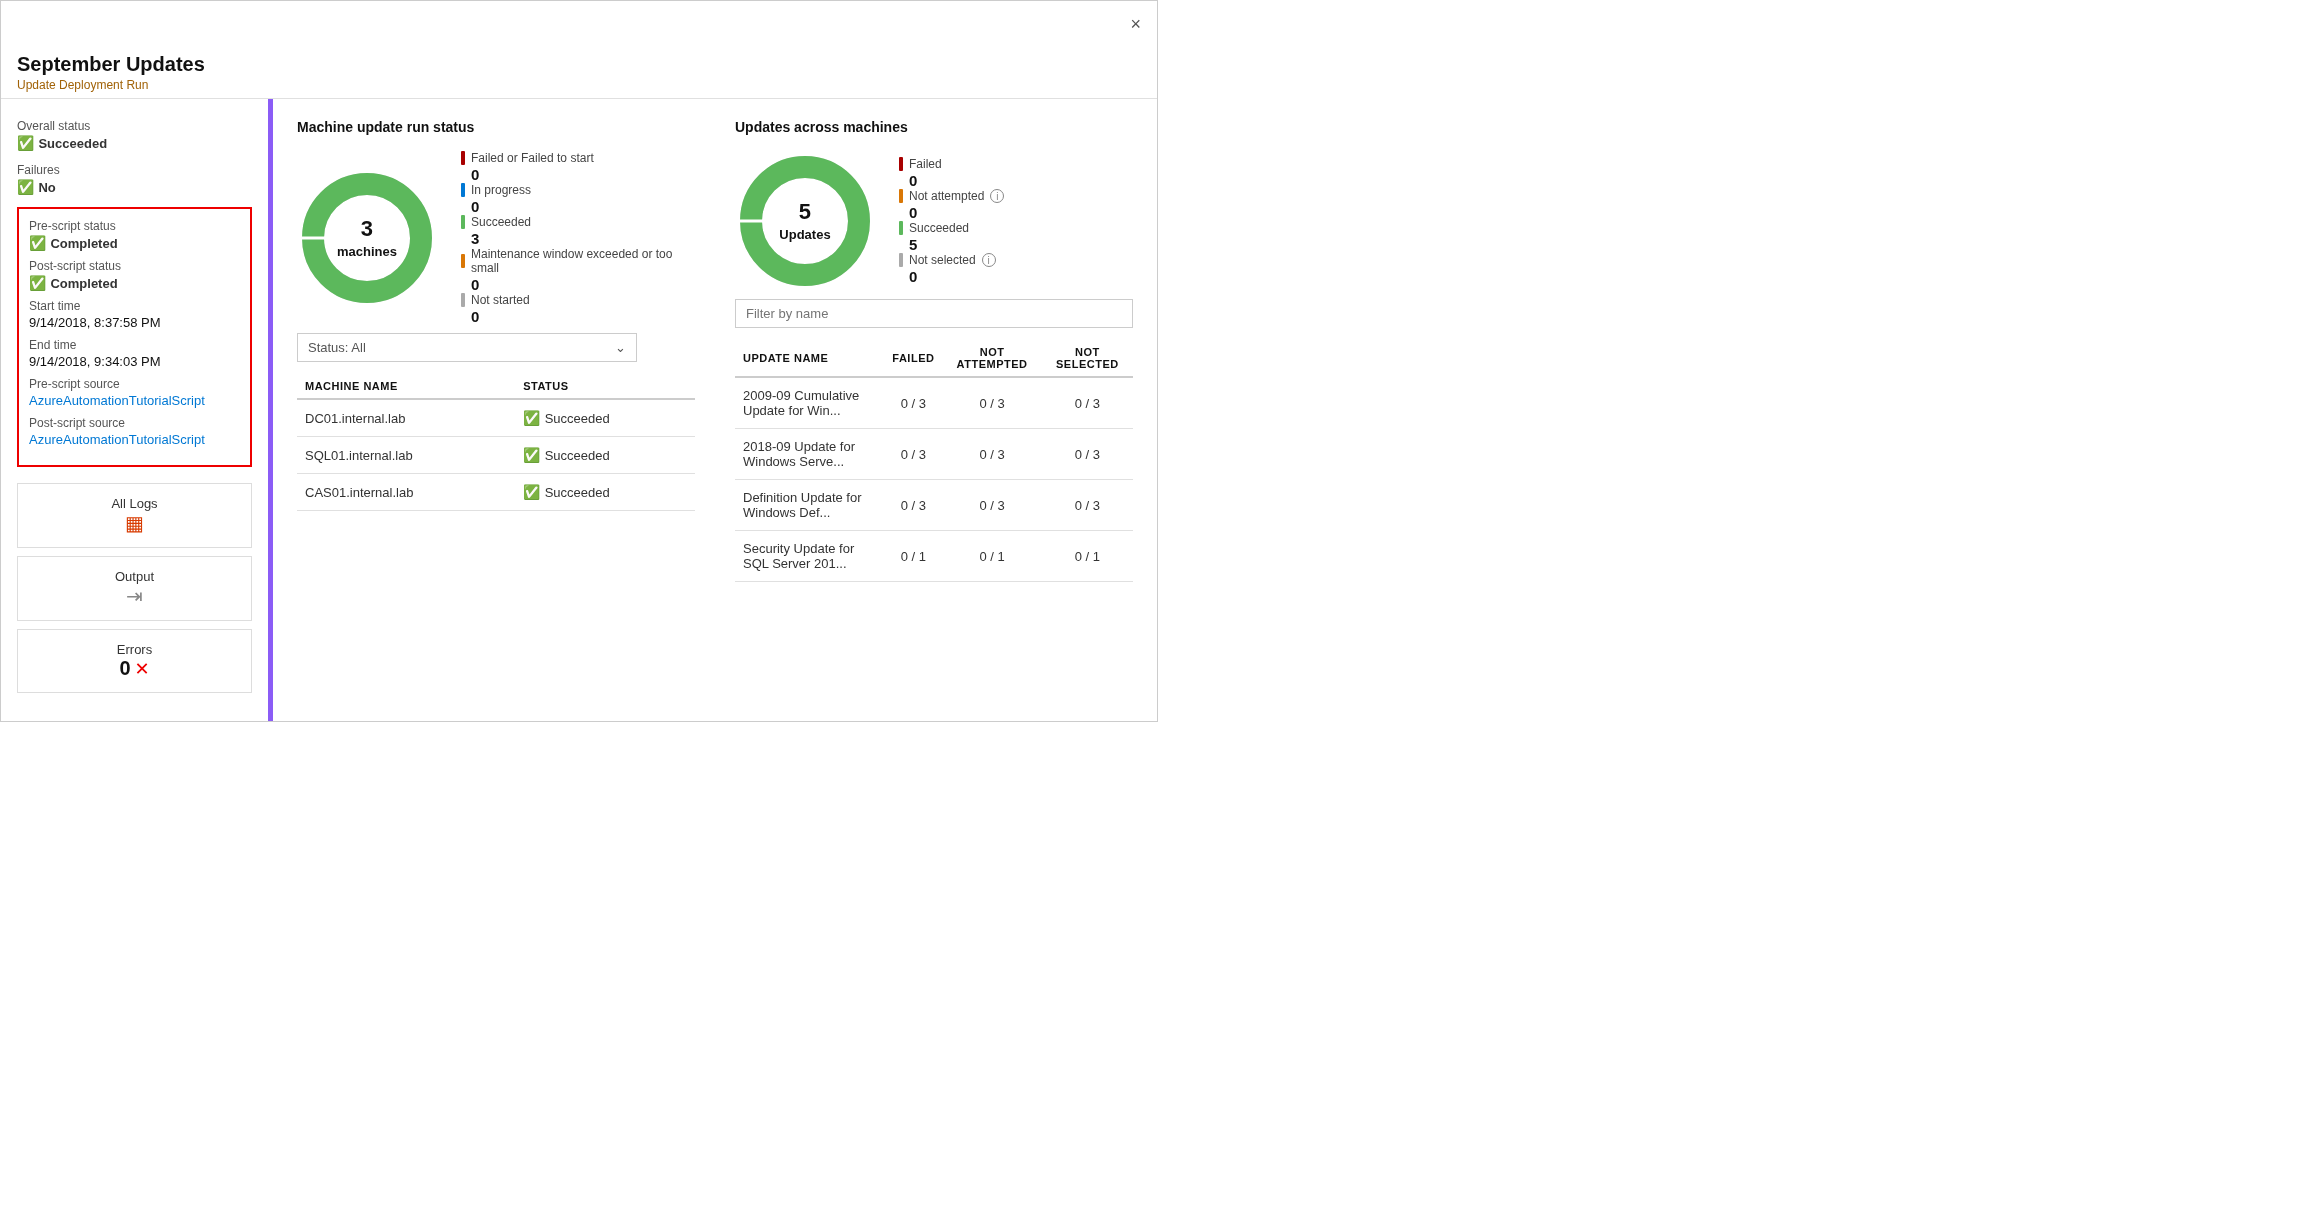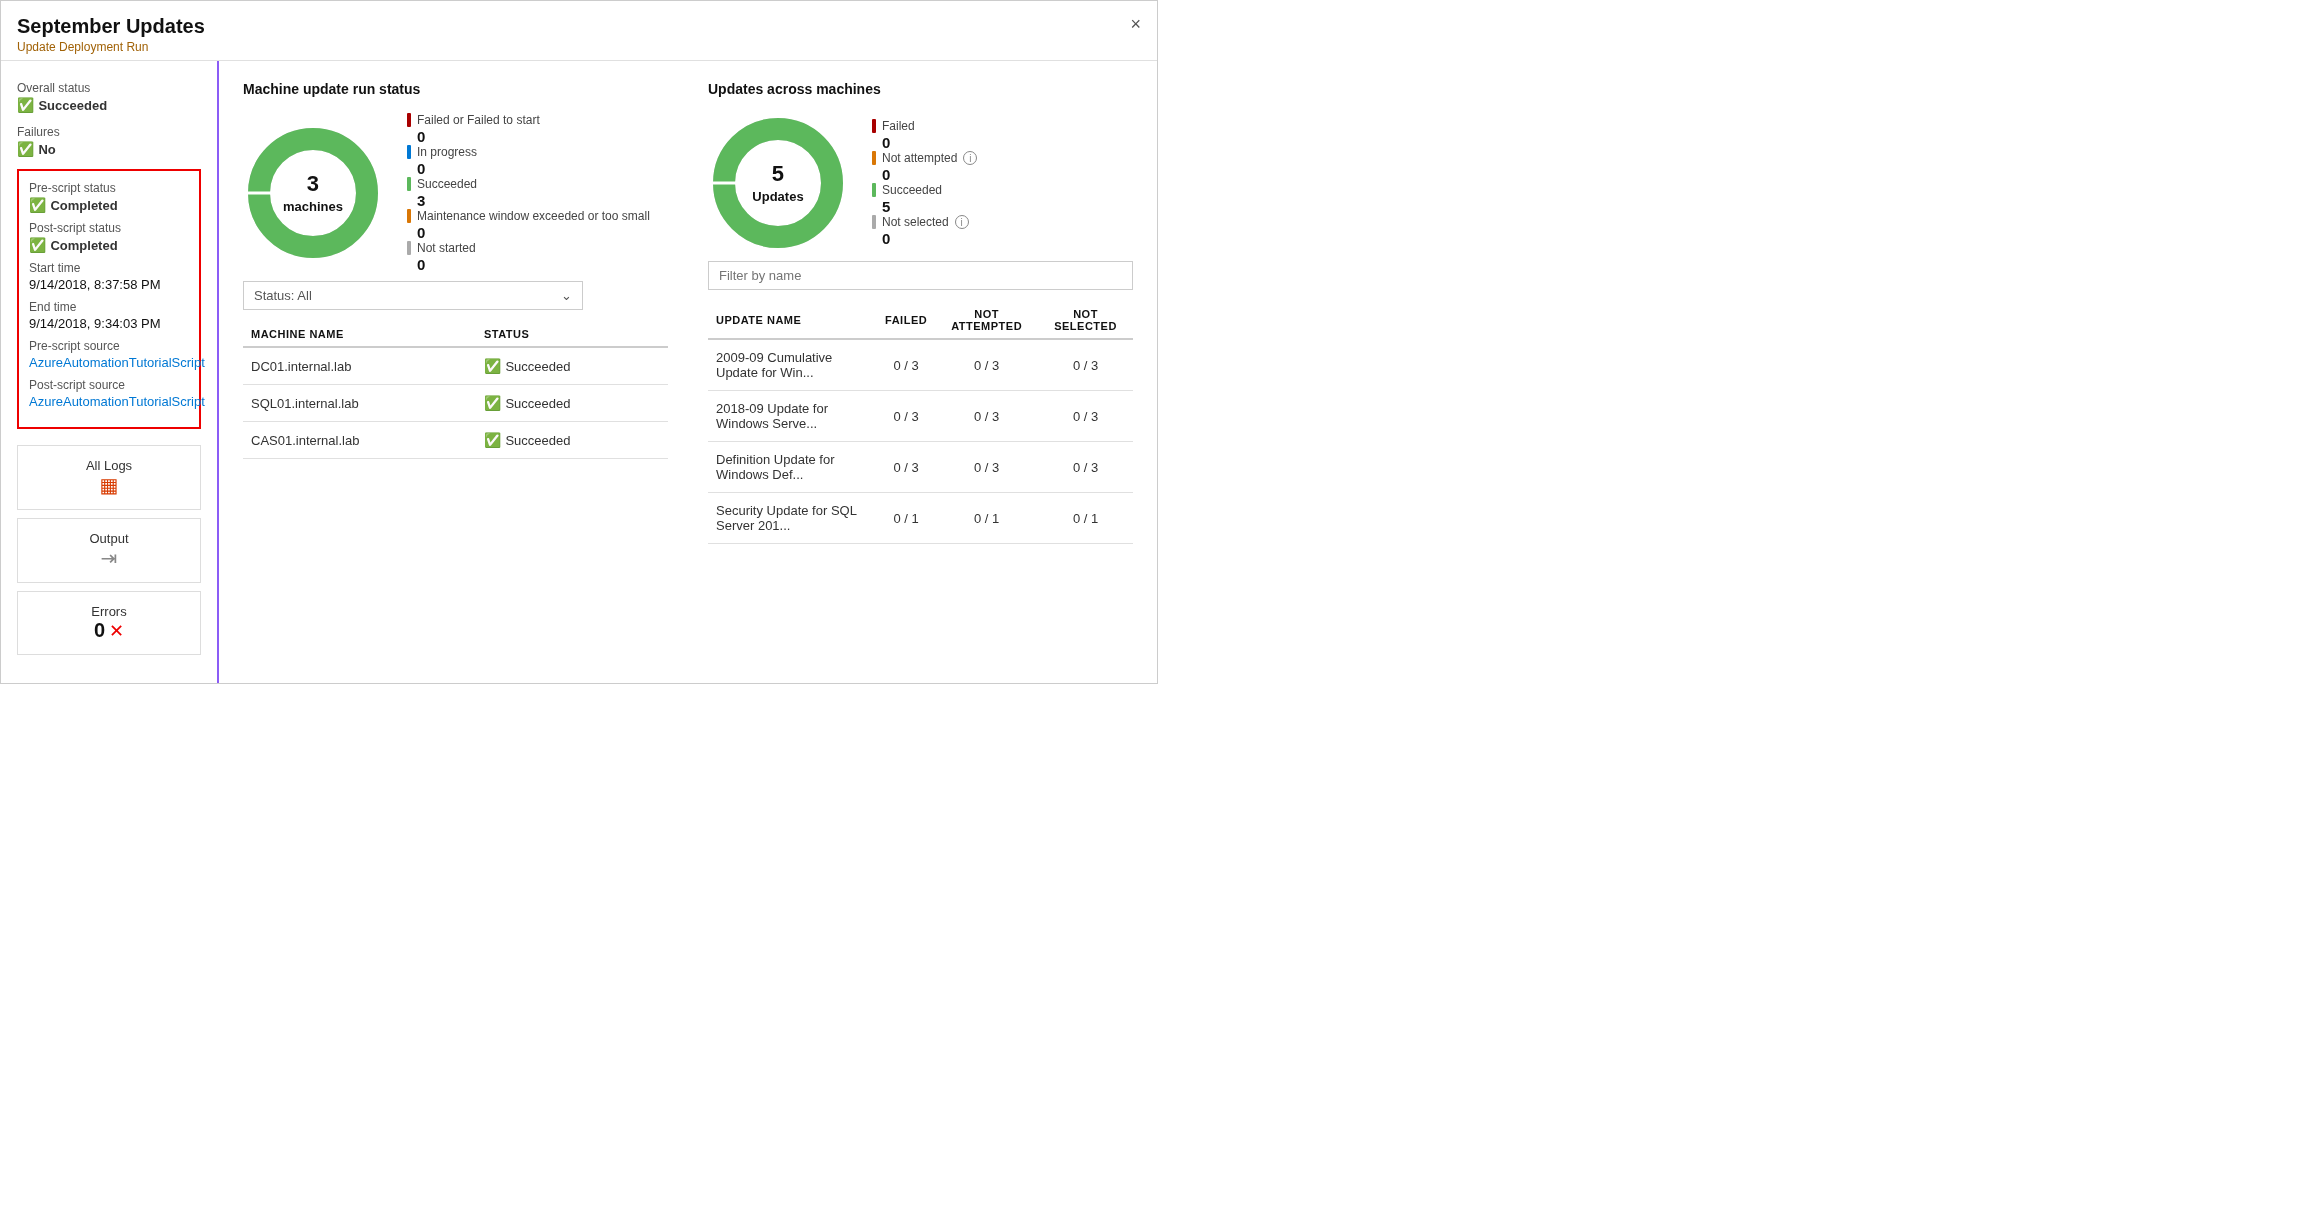--- a/index.html
+++ b/index.html
@@ -1,28 +1,28 @@
 <!DOCTYPE html>
 <html><head>
   <meta charset="utf-8">
   <style>
     * { box-sizing: border-box; margin: 0; padding: 0; }
     body { font-family: 'Segoe UI', Arial, sans-serif; font-size: 13px; color: #333; background: #fff; }
     
     .window { width: 1158px; min-height: 616px; border: 1px solid #ccc; background: #fff; position: relative; }
     
     .title-bar { padding: 14px 16px 6px; border-bottom: 1px solid #e0e0e0; display: flex; justify-content: space-between; align-items: flex-start; }
-    .title-bar-left h1 { font-size: 20px; font-weight: 600; color: #111; }
+    .title-bar-left h1 { font-size: 20px; font-weight: 600; color: #111; margin-top: 38px; }
     .title-bar-left .subtitle { font-size: 12px; color: #a16207; margin-top: 2px; }
     .close-btn { font-size: 18px; color: #555; cursor: pointer; background: none; border: none; line-height: 1; }
     
     .content { display: flex; padding: 0; }
     
     
-    .left-panel { width: 218px; padding: 20px 16px; border-right: 2px solid #8b5cf6; flex-shrink: 0; }
+    .left-panel { width: 272px; padding: 20px 16px; border-right: 5px solid #8b5cf6; flex-shrink: 0; }
     .status-section { margin-bottom: 12px; }
     .status-label { font-size: 12px; color: #555; margin-bottom: 2px; }
     .status-value { font-size: 13px; font-weight: 600; display: flex; align-items: center; gap: 4px; }
     .check-icon { color: #5cb85c; font-size: 14px; }
     
     .info-section { margin-bottom: 10px; }
     .info-label { font-size: 12px; color: #555; margin-bottom: 2px; }
     .info-value { font-size: 13px; color: #111; }
     
     .prescript-box { border: 2px solid #e00; padding: 10px; margin: 12px 0; }

